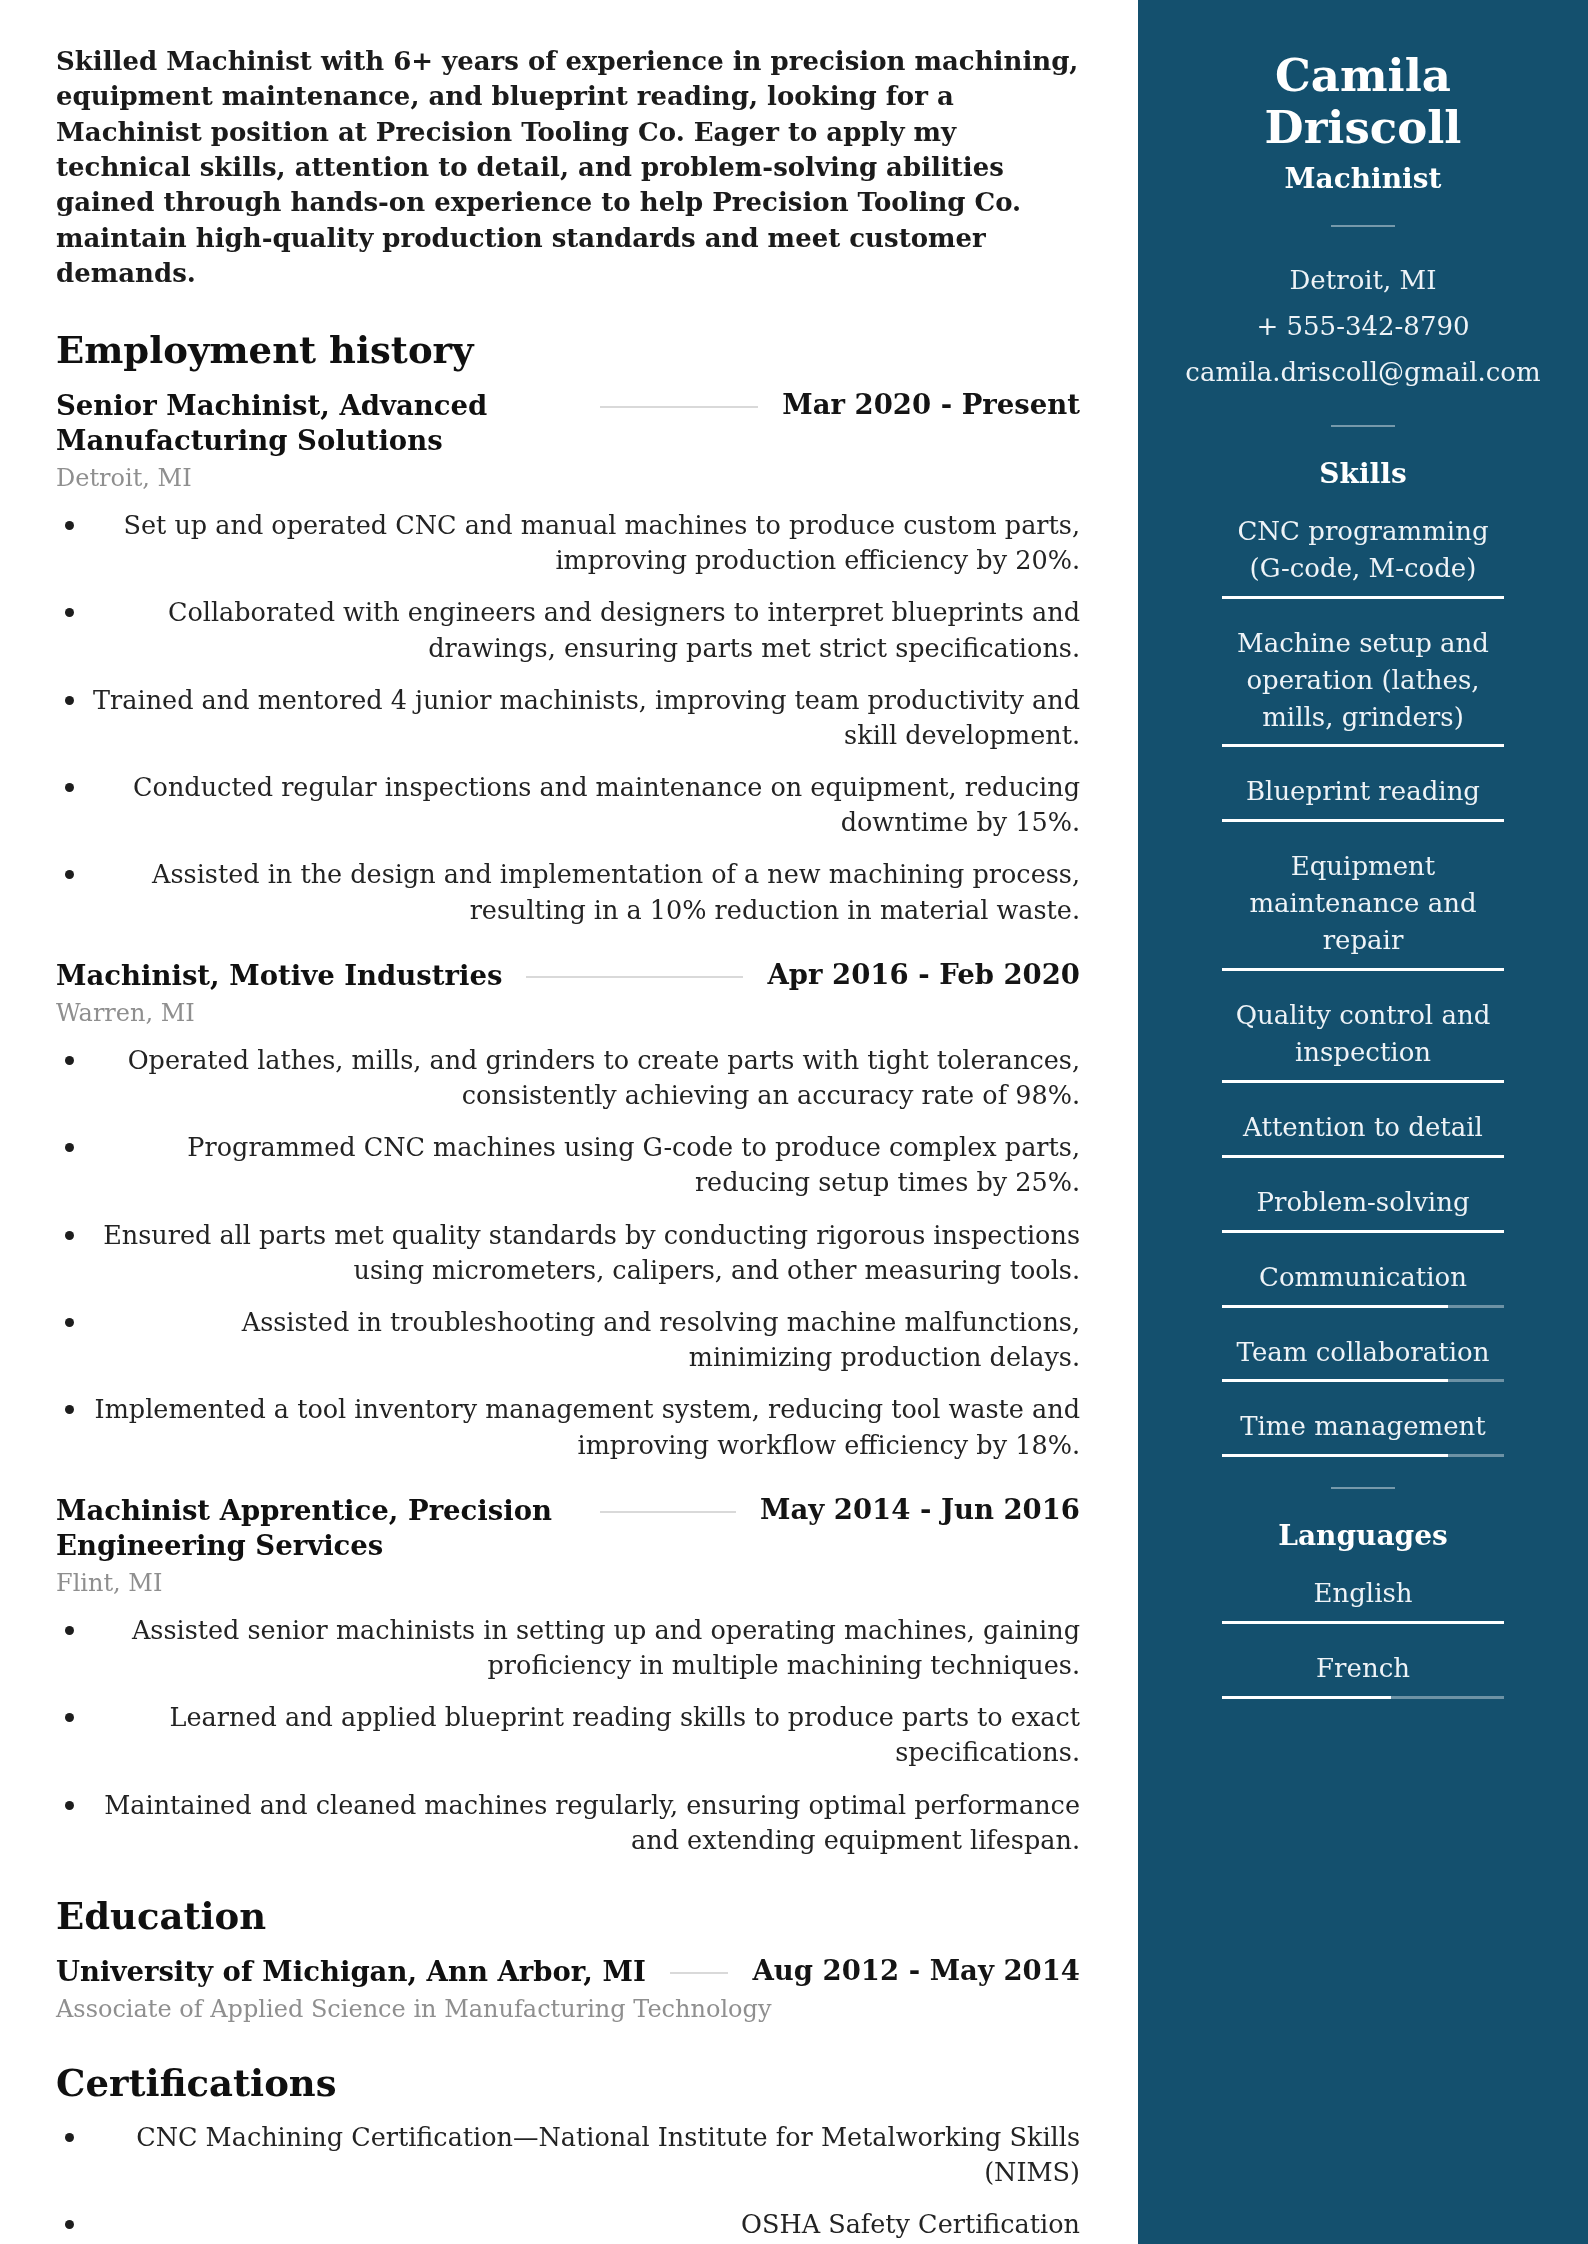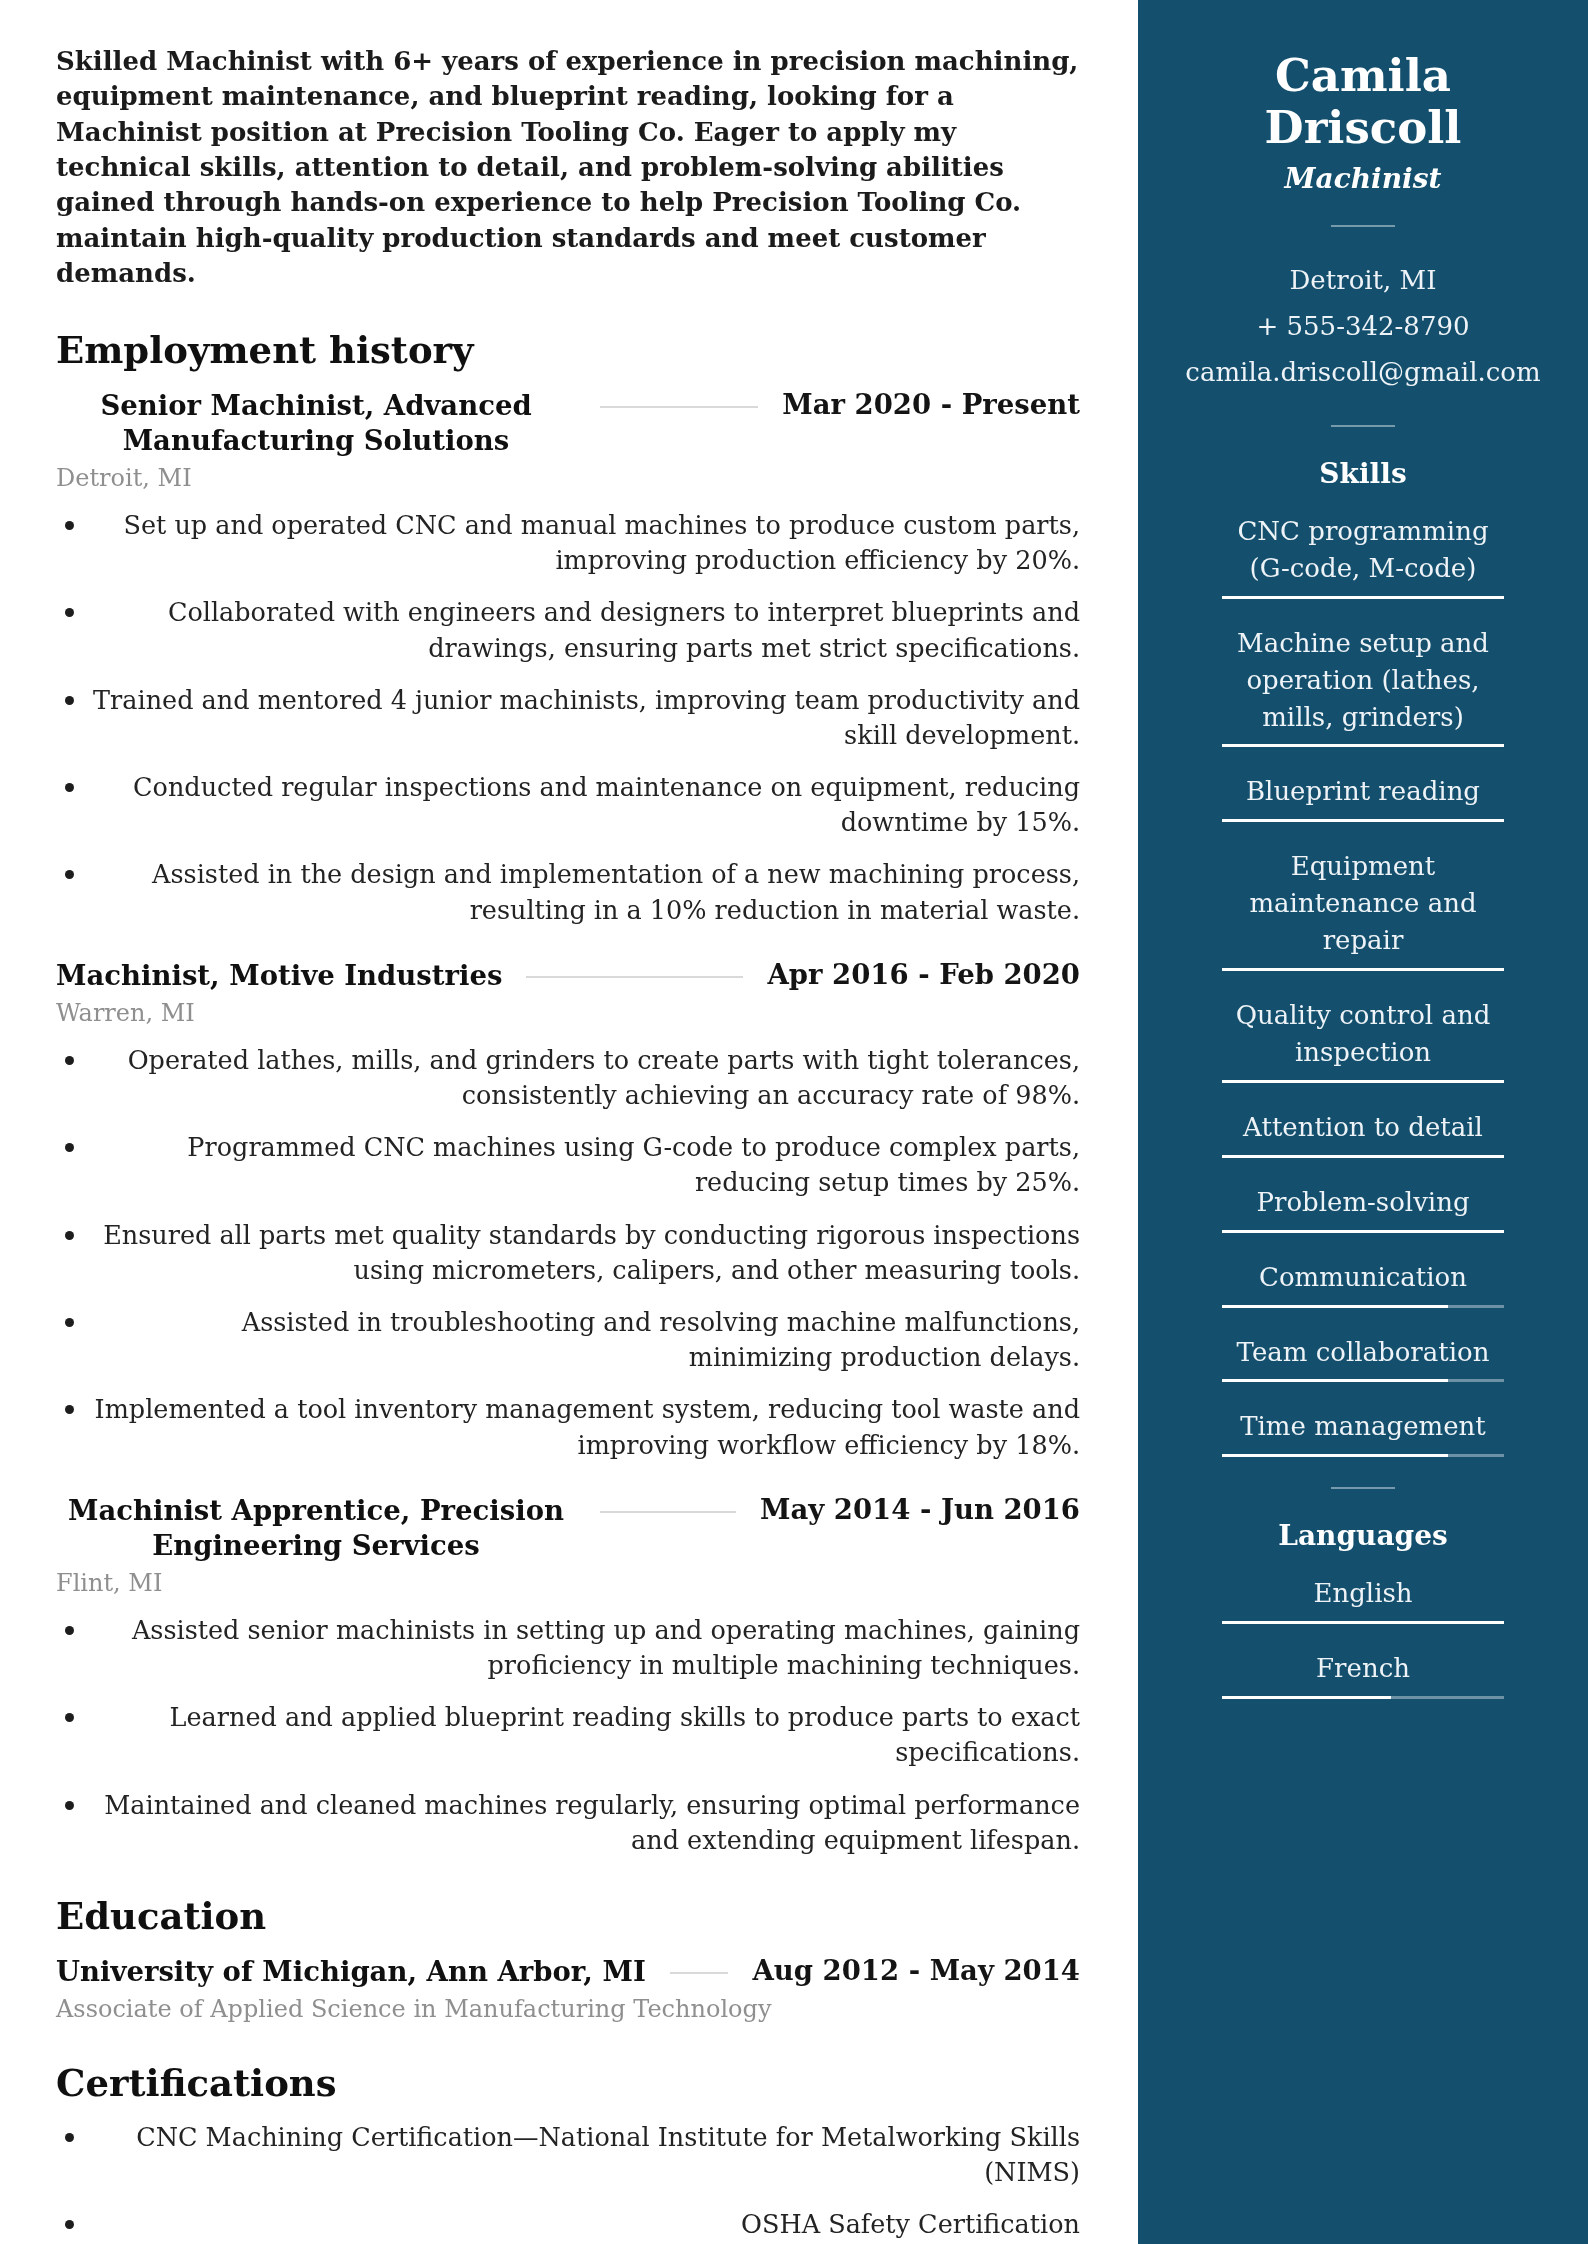--- a/index.html
+++ b/index.html
@@ -6,34 +6,34 @@
   html,body{margin:0;padding:0;background:#ffffff;}
   body{font-family:"DejaVu Serif","Liberation Serif",serif;}
   .page{width:1588px;height:2244px;display:flex;overflow:hidden;background:#ffffff;}
 
   
   .main{flex:1 1 auto;box-sizing:border-box;padding:44px 58px 40px 56px;color:#1e1e1e;}
   .summary{font-size:26px;font-weight:700;line-height:1.36;margin:0;color:#1b1b1b;}
   h2.sec{font-size:37px;font-weight:700;margin:36px 0 6px;color:#101010;line-height:1.2;}
   .job{margin-top:16px;}
   .job-head{display:flex;align-items:flex-start;}
-  .job-title{font-size:27.5px;font-weight:700;line-height:1.27;margin:0;max-width:520px;color:#101010;text-align:center;}
+  .job-title{font-size:27.5px;font-weight:700;line-height:1.27;margin:0;max-width:520px;color:#101010;}
   .edu .job-title{max-width:none;white-space:nowrap;}
   .head-line{flex:1 1 auto;min-width:50px;height:2px;background:#d9d9d9;margin:18px 24px 0 24px;}
   .job-date{font-size:27.5px;font-weight:700;color:#141414;white-space:nowrap;}
   .job-loc{font-size:24px;color:#8f8f8f;margin:5px 0 0;line-height:1.3;}
   ul.bullets{list-style:none;margin:14px 0 30px;padding:0;text-align:right;}
   .bullets li{font-size:25.5px;line-height:1.38;margin:0 0 17px;padding-left:37px;position:relative;color:#232323;}
   .bullets li::before{content:"";position:absolute;left:9px;top:13px;width:9px;height:9px;border-radius:50%;background:#1d1d1d;}
 
   
   .sidebar{flex:0 0 450px;width:450px;box-sizing:border-box;background:#14506E;color:#edf2f6;
            text-align:center;padding:42px 40px 40px;}
   .name{font-size:45px;font-weight:700;line-height:1.15;margin:8px;color:#ffffff;}
-  .role{font-size:28px;font-weight:700;margin-top:8px;color:#ffffff;font-style:italic;}
+  .role{font-size:28px;font-weight:700;margin-top:8px;color:#ffffff;}
   .sdiv{width:64px;height:2px;background:rgba(255,255,255,.42);margin:30px auto 30px;}
   .contact{font-size:26px;line-height:1.78;color:#eef3f7;}
   .side-h{font-size:28px;font-weight:700;color:#ffffff;margin:0 0 22px;line-height:1.2;}
   .skill-list{width:282px;margin:0 auto;}
   .skill{margin-bottom:26px;}
   .skill-label{font-size:26px;line-height:1.42;color:#eef3f7;}
   .skill-bar{height:3px;background:rgba(255,255,255,.38);margin-top:9px;overflow:hidden;}
   .skill-fill{display:block;height:100%;background:#ffffff;}
 </style>
 </head>

